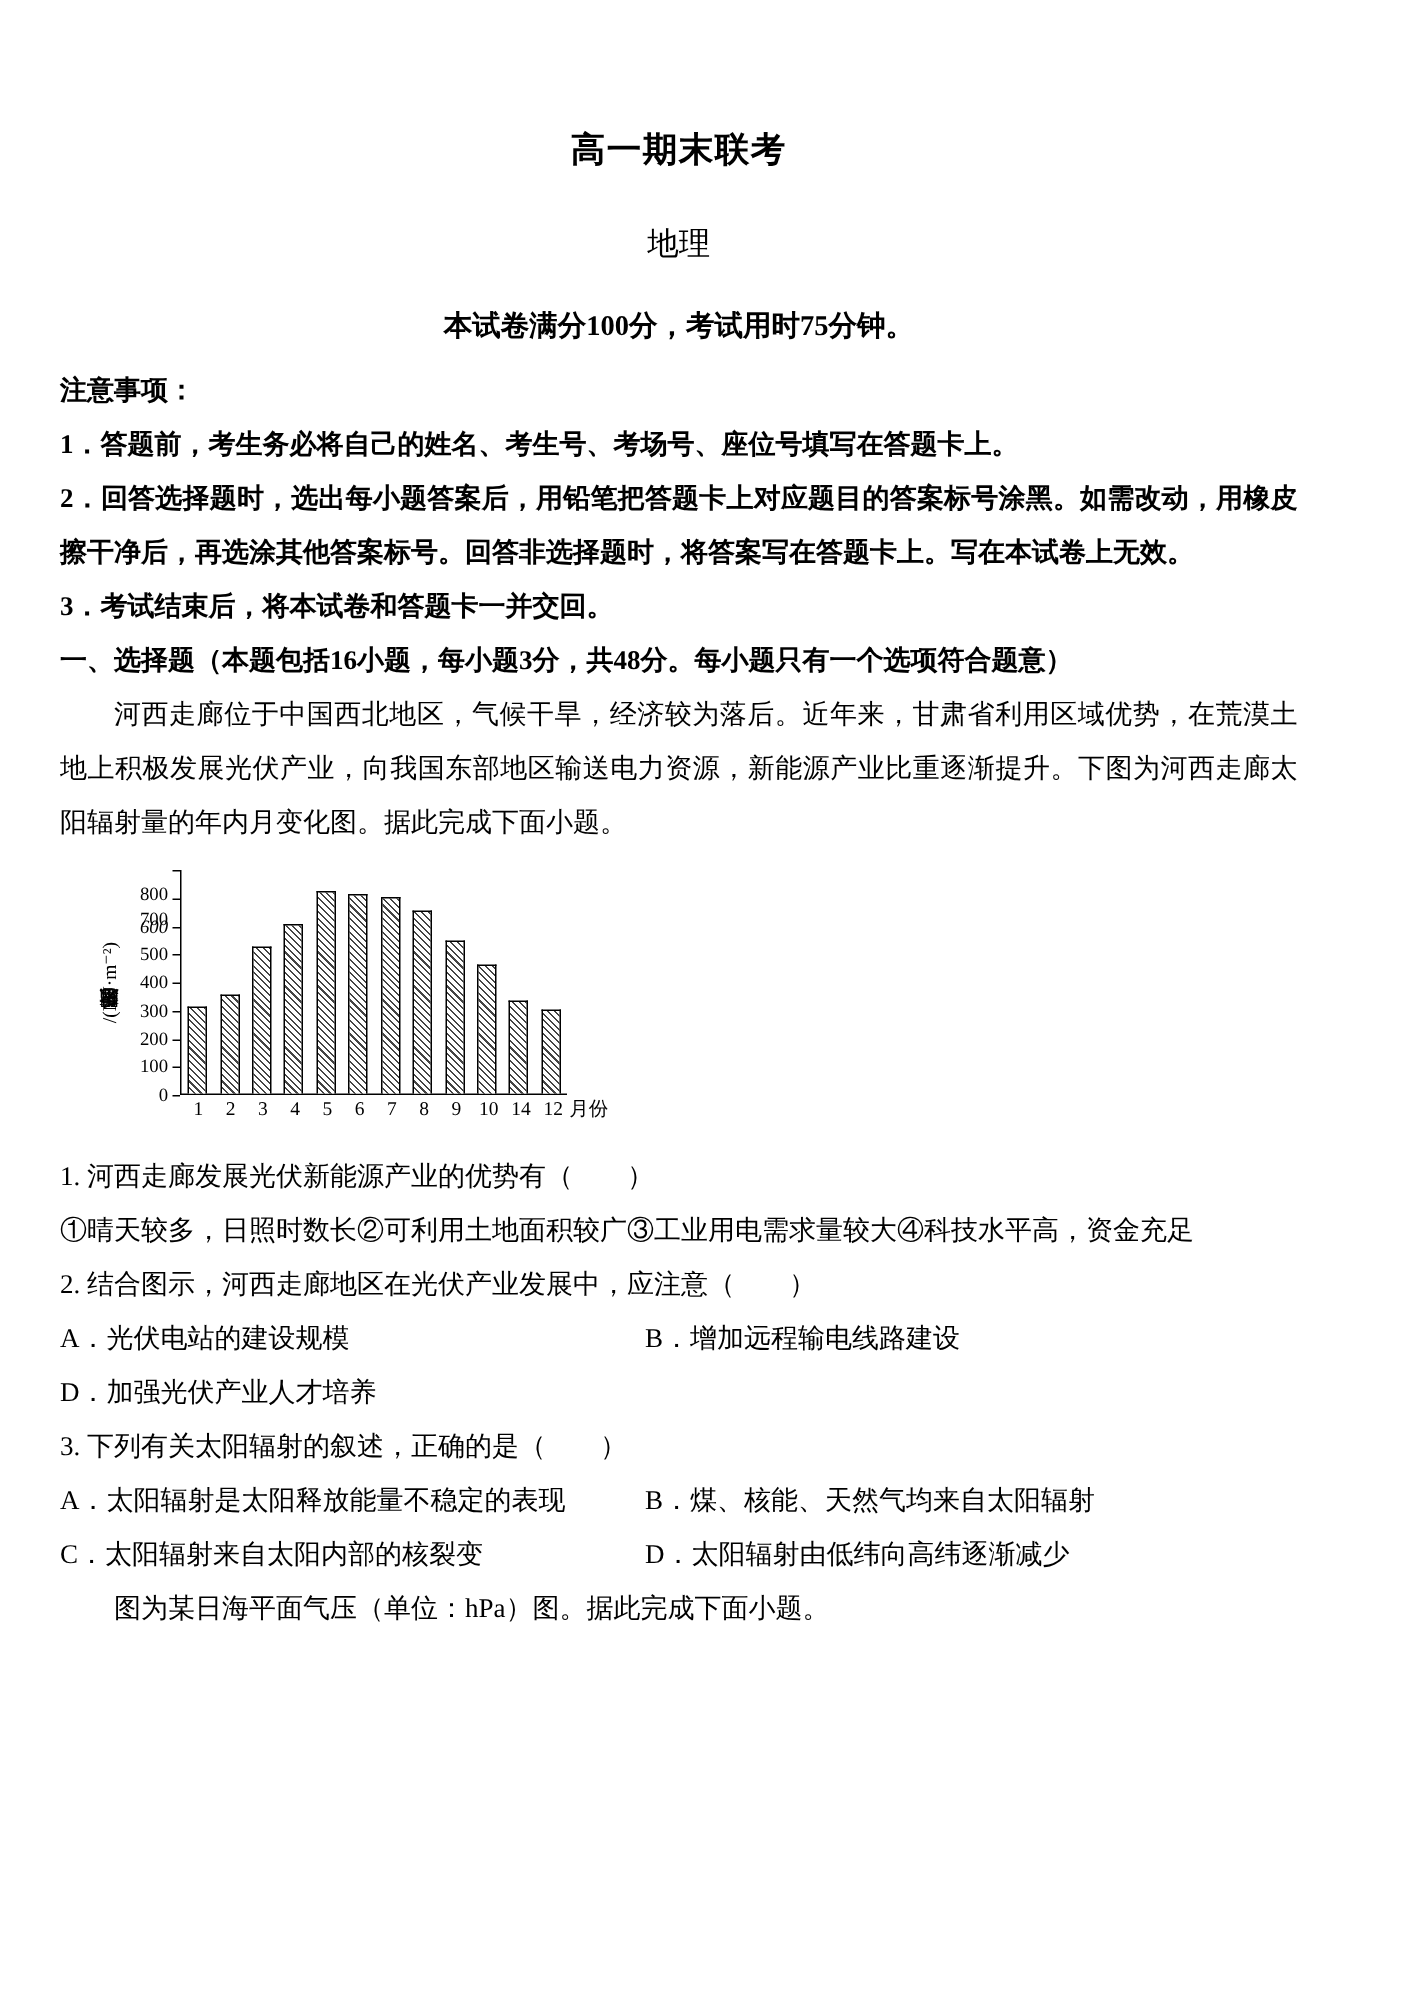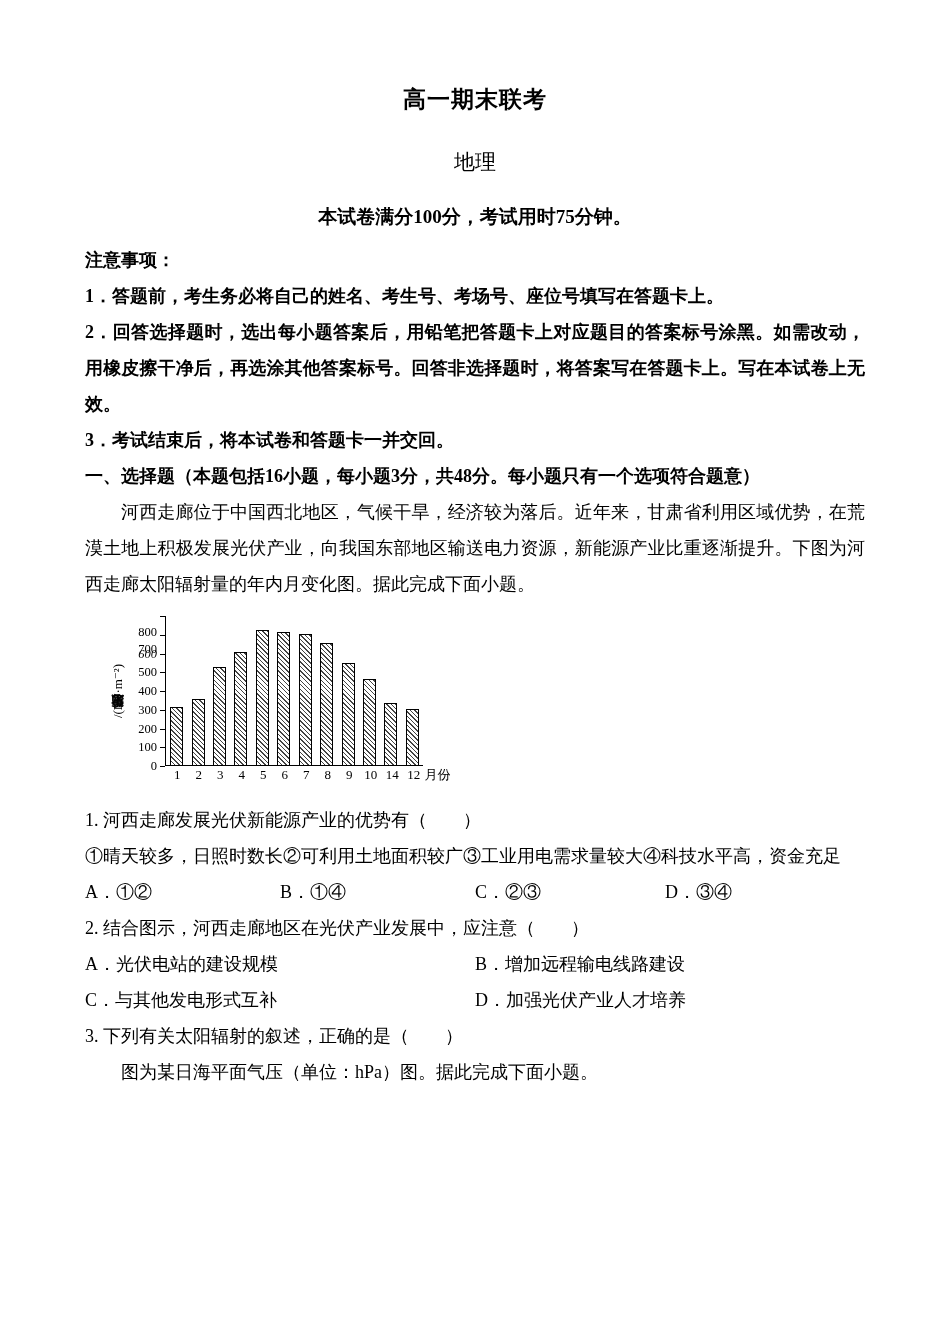--- a/index.html
+++ b/index.html
@@ -5,21 +5,21 @@
   * { margin: 0; padding: 0; box-sizing: border-box; }
   html, body { background: #ffffff; }
   body {
     font-family: "Liberation Serif", "DejaVu Serif", serif;
     color: #000;
   }
   .page {
     width: 950px;
     min-height: 1344px;
     margin: 0 auto;
-    padding: 84px 85px 40px 85px;
+    padding: 84px 85px 40px 40px;
     background: #fff;
   }
   .exam-title {
     font-size: 23px;
     font-weight: bold;
     text-align: center;
     letter-spacing: 1px;
   }
   .subject {
     font-size: 21px;
@@ -226,37 +226,36 @@
           <span class="xlab">10</span>
           <span class="xlab">14</span>
           <span class="xlab">12</span>
         </div>
     </div>
   </div>
 
   <div>
     <p class="body-text">1. 河西走廊发展光伏新能源产业的优势有（　　）</p>
     <p class="body-text">①晴天较多，日照时数长②可利用土地面积较广③工业用电需求量较大④科技水平高，资金充足</p>
-    <div class="body-text opts-row4">
-      <span>A．①②</span>
-      <span>B．①④</span>
-      <span>C．②③</span>
-      <span>D．③④</span>
-    </div>
   </div>
 
   <div>
     <p class="body-text">2. 结合图示，河西走廊地区在光伏产业发展中，应注意（　　）</p>
     <div class="body-text opts-grid2">
       <span>A．光伏电站的建设规模</span>
       <span>B．增加远程输电线路建设</span>
-      <span>C．与其他发电形式互补</span>
       <span>D．加强光伏产业人才培养</span>
     </div>
   </div>
 
   <div>
     <p class="body-text">3. 下列有关太阳辐射的叙述，正确的是（　　）</p>
+    <div class="body-text opts-grid2">
+      <span>A．太阳辐射是太阳释放能量不稳定的表现</span>
+      <span>B．煤、核能、天然气均来自太阳辐射</span>
+      <span>C．太阳辐射来自太阳内部的核裂变</span>
+      <span>D．太阳辐射由低纬向高纬逐渐减少</span>
+    </div>
   </div>
 
   <p class="body-text indent">图为某日海平面气压（单位：hPa）图。据此完成下面小题。</p>
 
 </div>
 
 </body></html>

